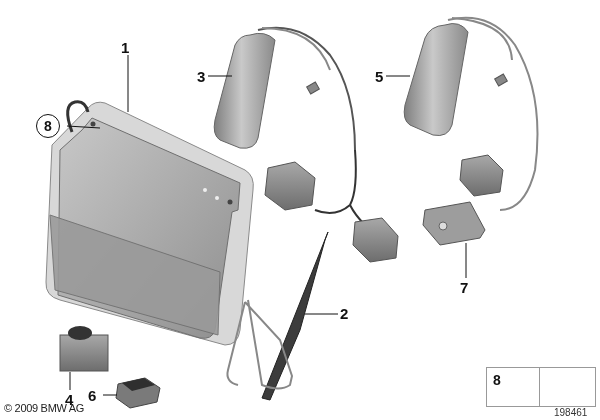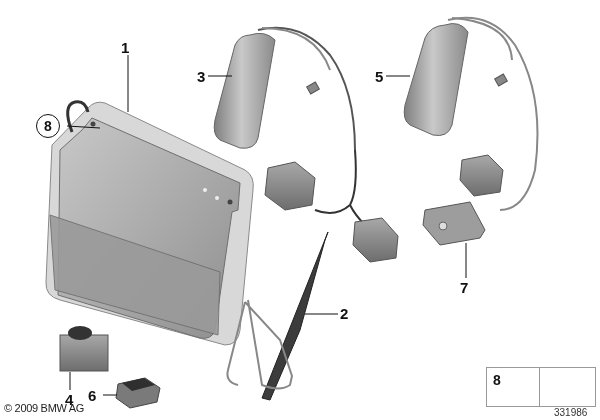--- a/index.html
+++ b/index.html
@@ -117,13 +117,13 @@
 <div class="callout" style="left:88px;top:388px;">6</div>
 <div class="callout" style="left:460px;top:280px;">7</div>
 <div class="circle-callout" style="left:36px;top:114px;">8</div>
 
 <div class="copyright">© 2009 BMW AG</div>
 
 <div class="legend-box">
   <div class="legend-num">8</div>
   <div class="legend-divider"></div>
 </div>
-<div class="diagram-id">331986</div>
+<div class="diagram-id">198461</div>
 
 </body></html>

